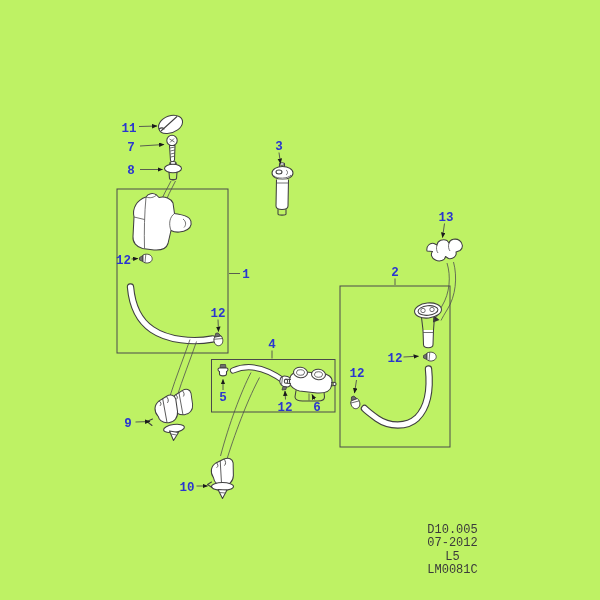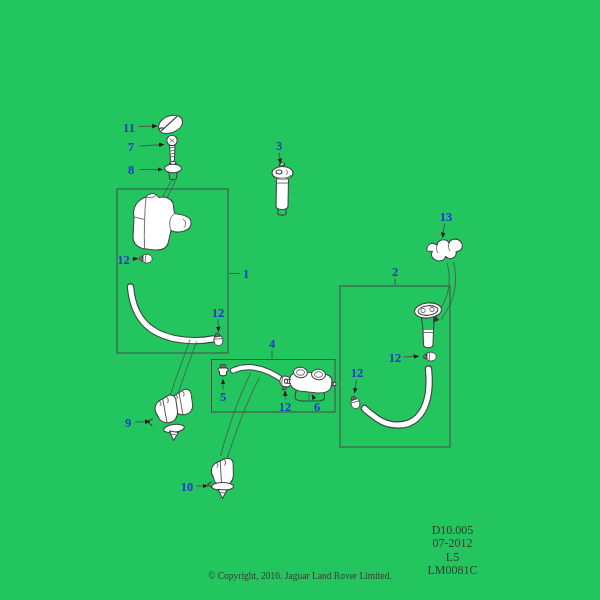--- a/index.html
+++ b/index.html
@@ -1,18 +1,18 @@
 <!DOCTYPE html>
 <html><head>
 <meta charset="utf-8">
 <style>
   html,body{margin:0;padding:0;background:#fff;}
   .canvas{
-    position:relative;width:600px;height:600px;background:#22c55e;
-    font-family:Liberation Serif, serif;overflow:hidden;
+    position:relative;width:600px;height:600px;background:#bef264;
+    font-family:Liberation Mono, monospace;overflow:hidden;
   }
   svg.diagram{position:absolute;left:0;top:0;}
   .part{stroke:#404040;stroke-width:1.05;fill:none;stroke-linejoin:round;stroke-linecap:round;}
   .partfill{stroke:#404040;stroke-width:1.05;fill:#ffffff;stroke-linejoin:round;}
   .thin{stroke:#4f4f4f;stroke-width:0.8;fill:none;}
   .box{stroke:#4a4a4a;stroke-width:1;fill:none;}
   .leader{stroke:#4d4d4d;stroke-width:0.9;fill:none;}
   .callout{font-size:12.5px;font-weight:bold;fill:#2a36cf;text-anchor:middle;cursor:pointer;}
   .hoseOuter{stroke:#404040;stroke-width:7.4;fill:none;stroke-linecap:round;}
   .hoseInner{stroke:#ffffff;stroke-width:5.2;fill:none;stroke-linecap:round;}
@@ -225,14 +225,13 @@
     <text class="callout" x="128" y="426.5">9</text>
     <text class="callout" x="187" y="490.5">10</text>
   </svg>
 
   <div class="doc-info">
     <span>D10.005</span>
     <span>07-2012</span>
     <span>L5</span>
     <span>LM0081C</span>
   </div>
-  <div class="copyright">© Copyright, 2016. Jaguar Land Rover Limited.</div>
 </div>
 
 </body></html>

